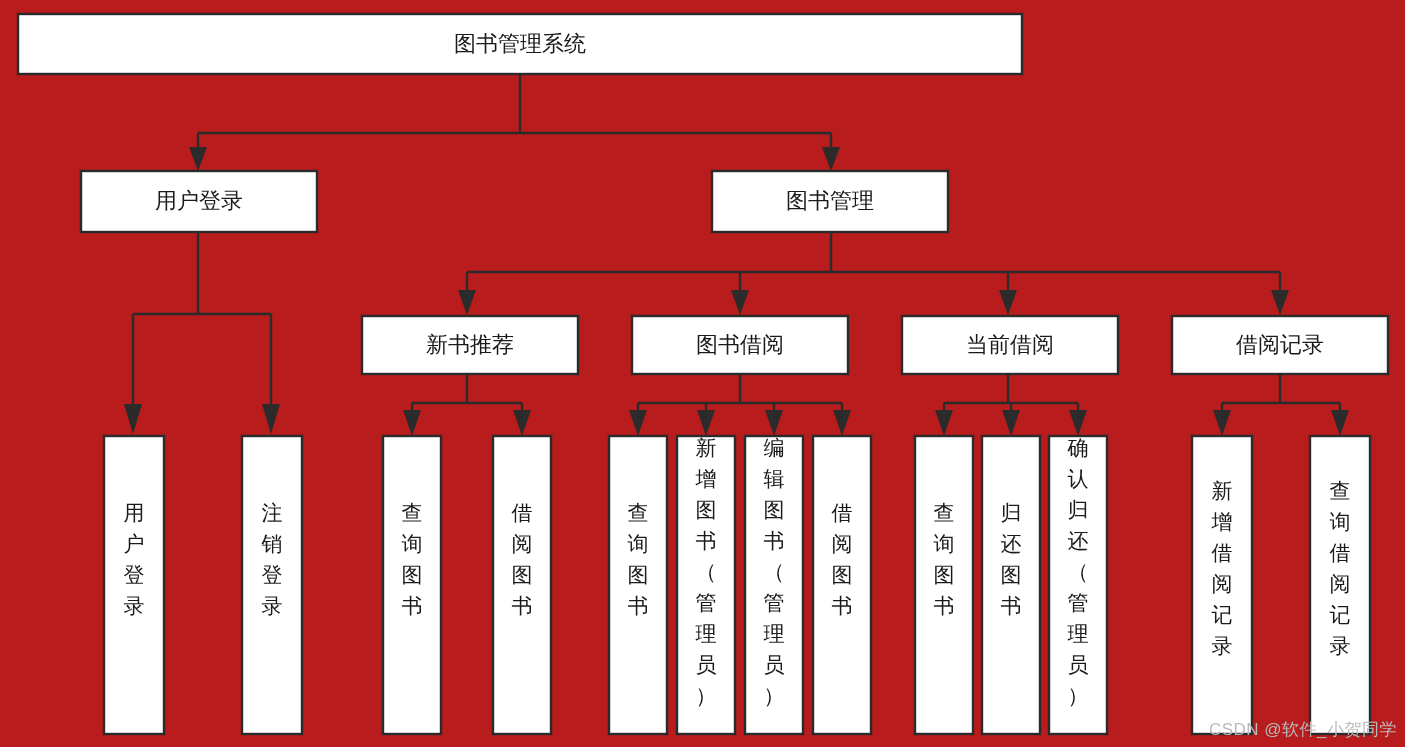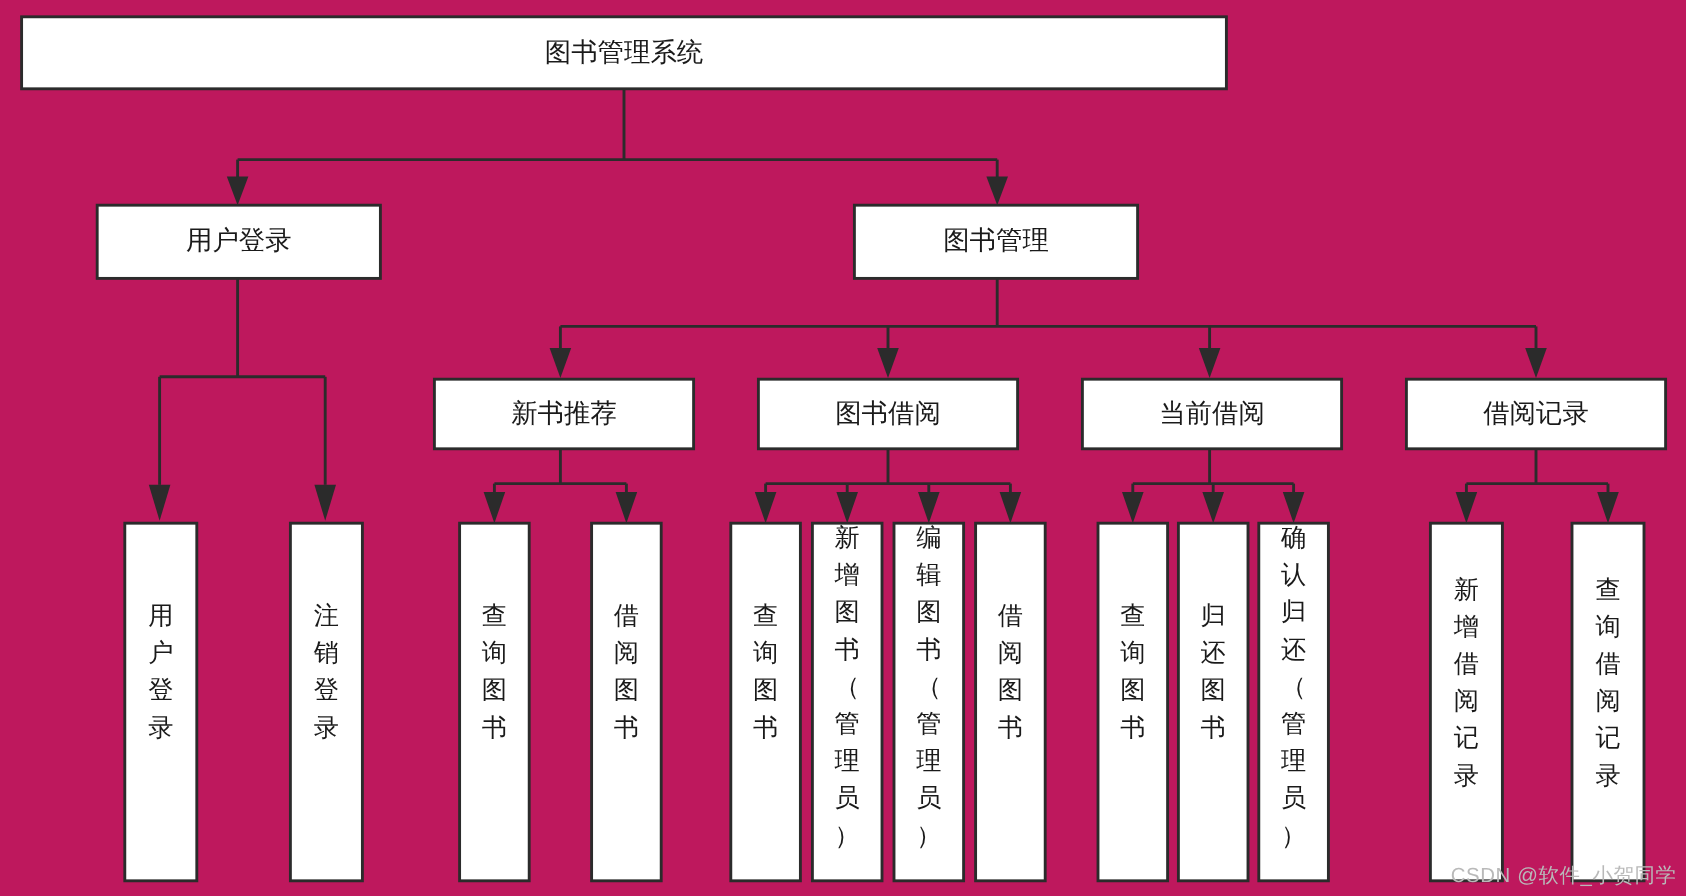--- a/index.html
+++ b/index.html
@@ -7,21 +7,21 @@
     padding: 0;
     background: #ffffff;
   }
   body {
     font-family: "Liberation Sans", "DejaVu Sans", sans-serif;
   }
   #diagram-root {
     position: relative;
     width: 1405px;
     height: 747px;
-    background: #be185d;
+    background: #b91c1c;
     overflow: hidden;
   }
   svg#flow {
     position: absolute;
     left: 0;
     top: 0;
     width: 1405px;
     height: 747px;
   }
   .node-rect {

